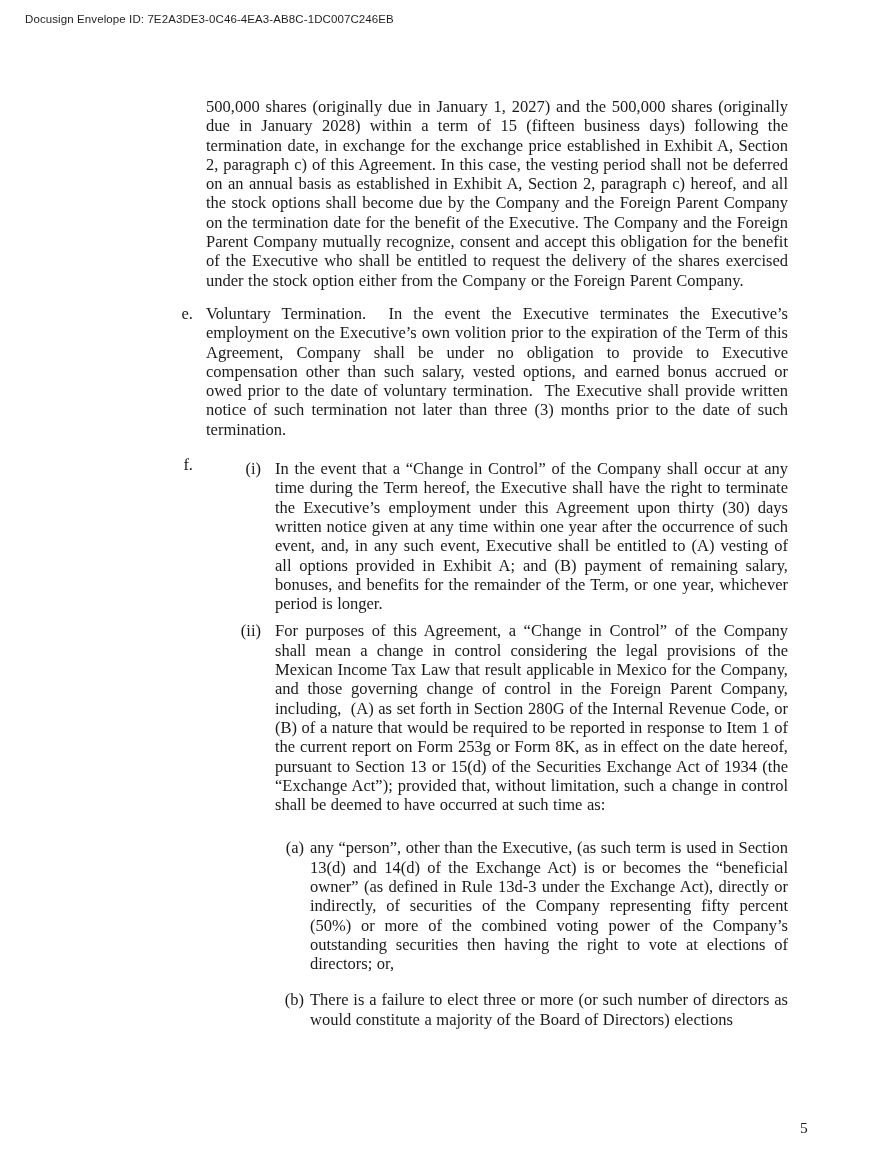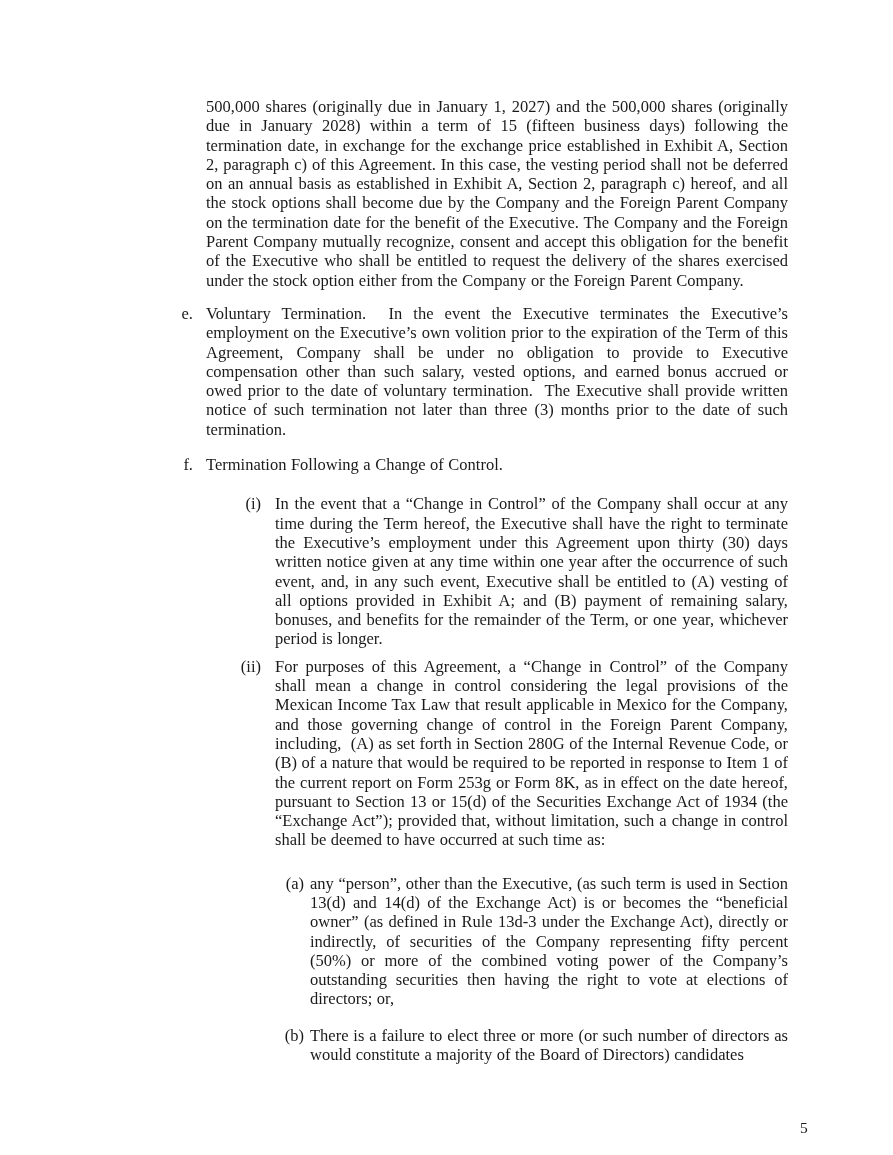--- a/index.html
+++ b/index.html
@@ -61,55 +61,55 @@
     top: 1119px;
     font-size: 15.5px;
     color: #1a1a1a;
   }
 </style>
 </head>
 <body>
 
 <div class="page">
 
+  <div class="envelope-id">Docusign Envelope ID: 7E2A3DE3-0C46-4EA3-AB8C-1DC007C246EB</div>
 
   <div class="content">
 
     <div class="para lv1">
       <span class="plabel"></span>
       <span class="ptext">500,000 shares (originally due in January 1, 2027) and the 500,000 shares (originally due in January 2028) within a term of 15 (fifteen business days) following the termination date, in exchange for the exchange price established in Exhibit A, Section 2, paragraph c) of this Agreement. In this case, the vesting period shall not be deferred on an annual basis as established in Exhibit A, Section 2, paragraph c) hereof, and all the stock options shall become due by the Company and the Foreign Parent Company on the termination date for the benefit of the Executive. The Company and the Foreign Parent Company mutually recognize, consent and accept this obligation for the benefit of the Executive who shall be entitled to request the delivery of the shares exercised under the stock option either from the Company or the Foreign Parent Company.</span>
     </div>
 
     <div class="para lv1 g-e">
       <span class="plabel">e.</span>
       <span class="ptext">Voluntary Termination.&nbsp; In the event the Executive terminates the Executive’s employment on the Executive’s own volition prior to the expiration of the Term of this Agreement, Company shall be under no obligation to provide to Executive compensation other than such salary, vested options, and earned bonus accrued or owed prior to the date of voluntary termination.&nbsp; The Executive shall provide written notice of such termination not later than three (3) months prior to the date of such termination.</span>
     </div>
 
     <div class="para lv1 g-f">
       <span class="plabel">f.</span>
-      <span class="ptext">Termination Following a Change of Control.</span>
     </div>
 
     <div class="para lv2 g-i">
       <span class="plabel">(i)</span>
       <span class="ptext">In the event that a “Change in Control” of the Company shall occur at any time during the Term hereof, the Executive shall have the right to terminate the Executive’s employment under this Agreement upon thirty (30) days written notice given at any time within one year after the occurrence of such event, and, in any such event, Executive shall be entitled to (A) vesting of all options provided in Exhibit A; and (B) payment of remaining salary, bonuses, and benefits for the remainder of the Term, or one year, whichever period is longer.</span>
     </div>
 
     <div class="para lv2 g-ii">
       <span class="plabel">(ii)</span>
       <span class="ptext">For purposes of this Agreement, a “Change in Control” of the Company shall mean a change in control considering the legal provisions of the Mexican Income Tax Law that result applicable in Mexico for the Company, and those governing change of control in the Foreign Parent Company, including,&nbsp; (A) as set forth in Section 280G of the Internal Revenue Code, or (B) of a nature that would be required to be reported in response to Item 1 of the current report on Form 253g or Form 8K, as in effect on the date hereof, pursuant to Section 13 or 15(d) of the Securities Exchange Act of 1934 (the “Exchange Act”); provided that, without limitation, such a change in control shall be deemed to have occurred at such time as:</span>
     </div>
 
     <div class="para lv3 g-a">
       <span class="plabel">(a)</span>
       <span class="ptext">any “person”, other than the Executive, (as such term is used in Section 13(d) and 14(d) of the Exchange Act) is or becomes the “beneficial owner” (as defined in Rule 13d-3 under the Exchange Act), directly or indirectly, of securities of the Company representing fifty percent (50%) or more of the combined voting power of the Company’s outstanding securities then having the right to vote at elections of directors; or,</span>
     </div>
 
     <div class="para lv3 g-b">
       <span class="plabel">(b)</span>
-      <span class="ptext">There is a failure to elect three or more (or such number of directors as would constitute a majority of the Board of Directors) candidates</span>
+      <span class="ptext">There is a failure to elect three or more (or such number of directors as would constitute a majority of the Board of Directors) elections</span>
     </div>
 
   </div>
 
   <div class="page-number">5</div>
 
 </div>
 
 </body></html>

